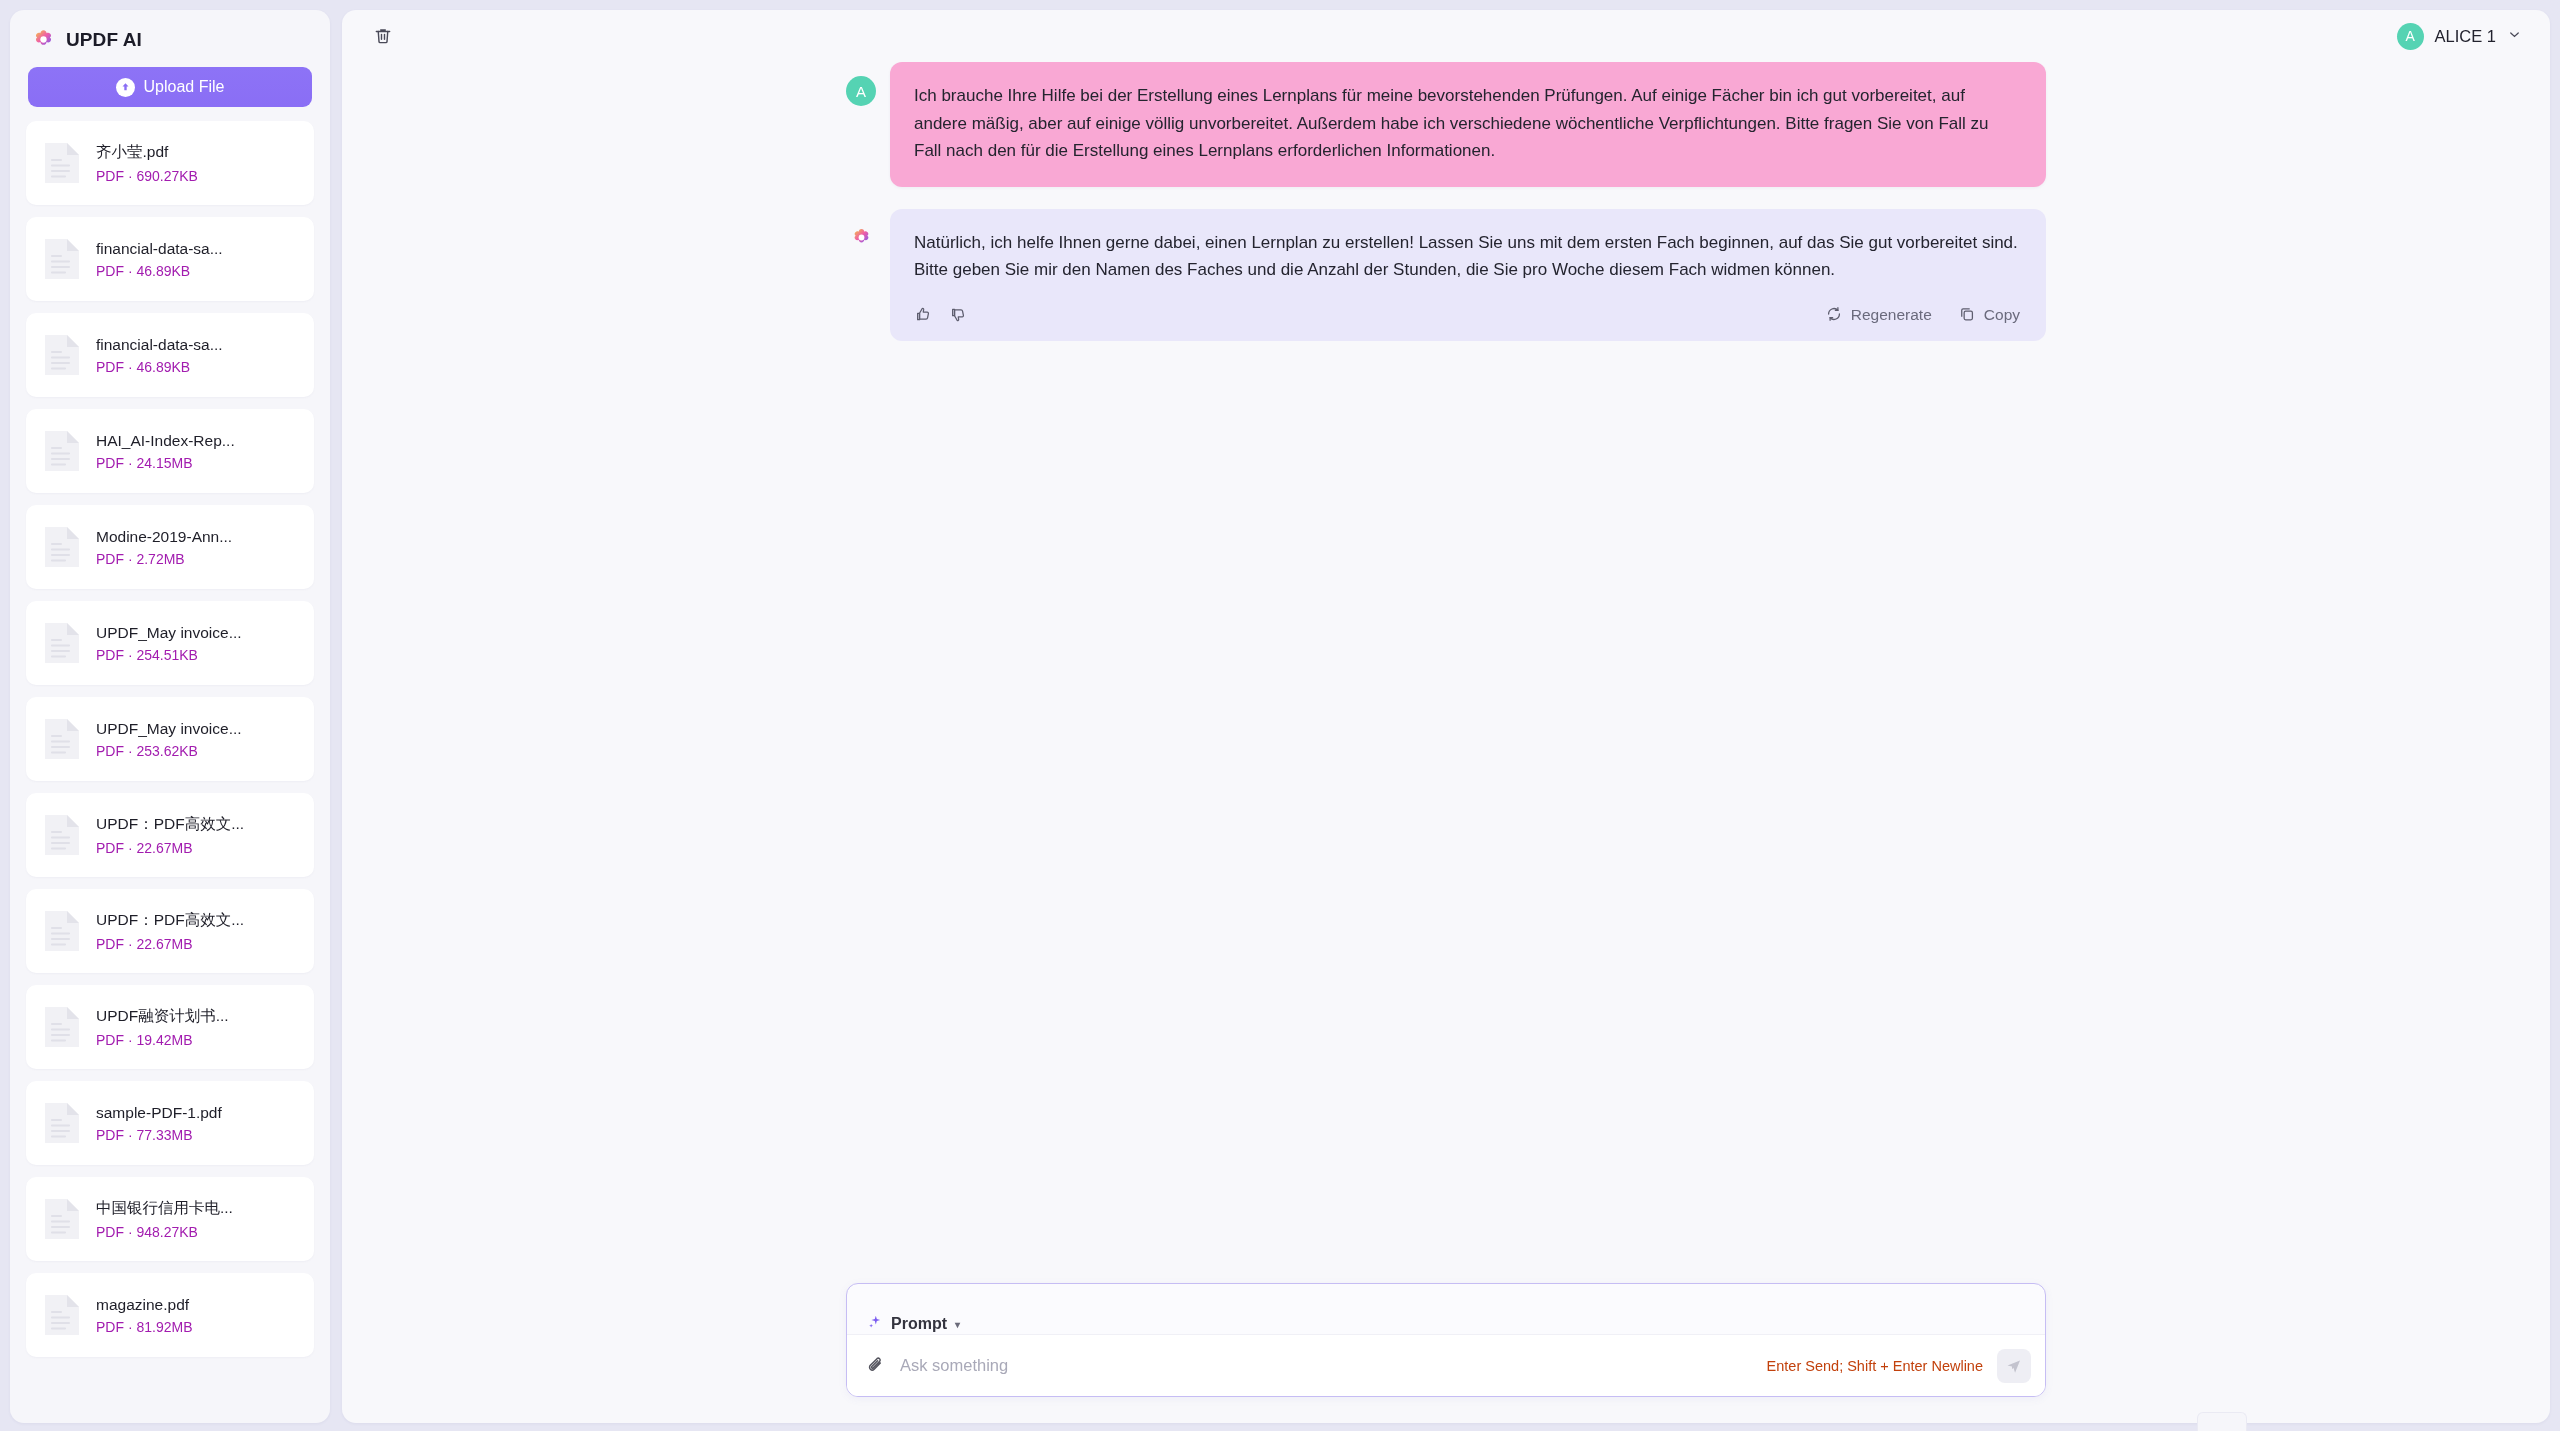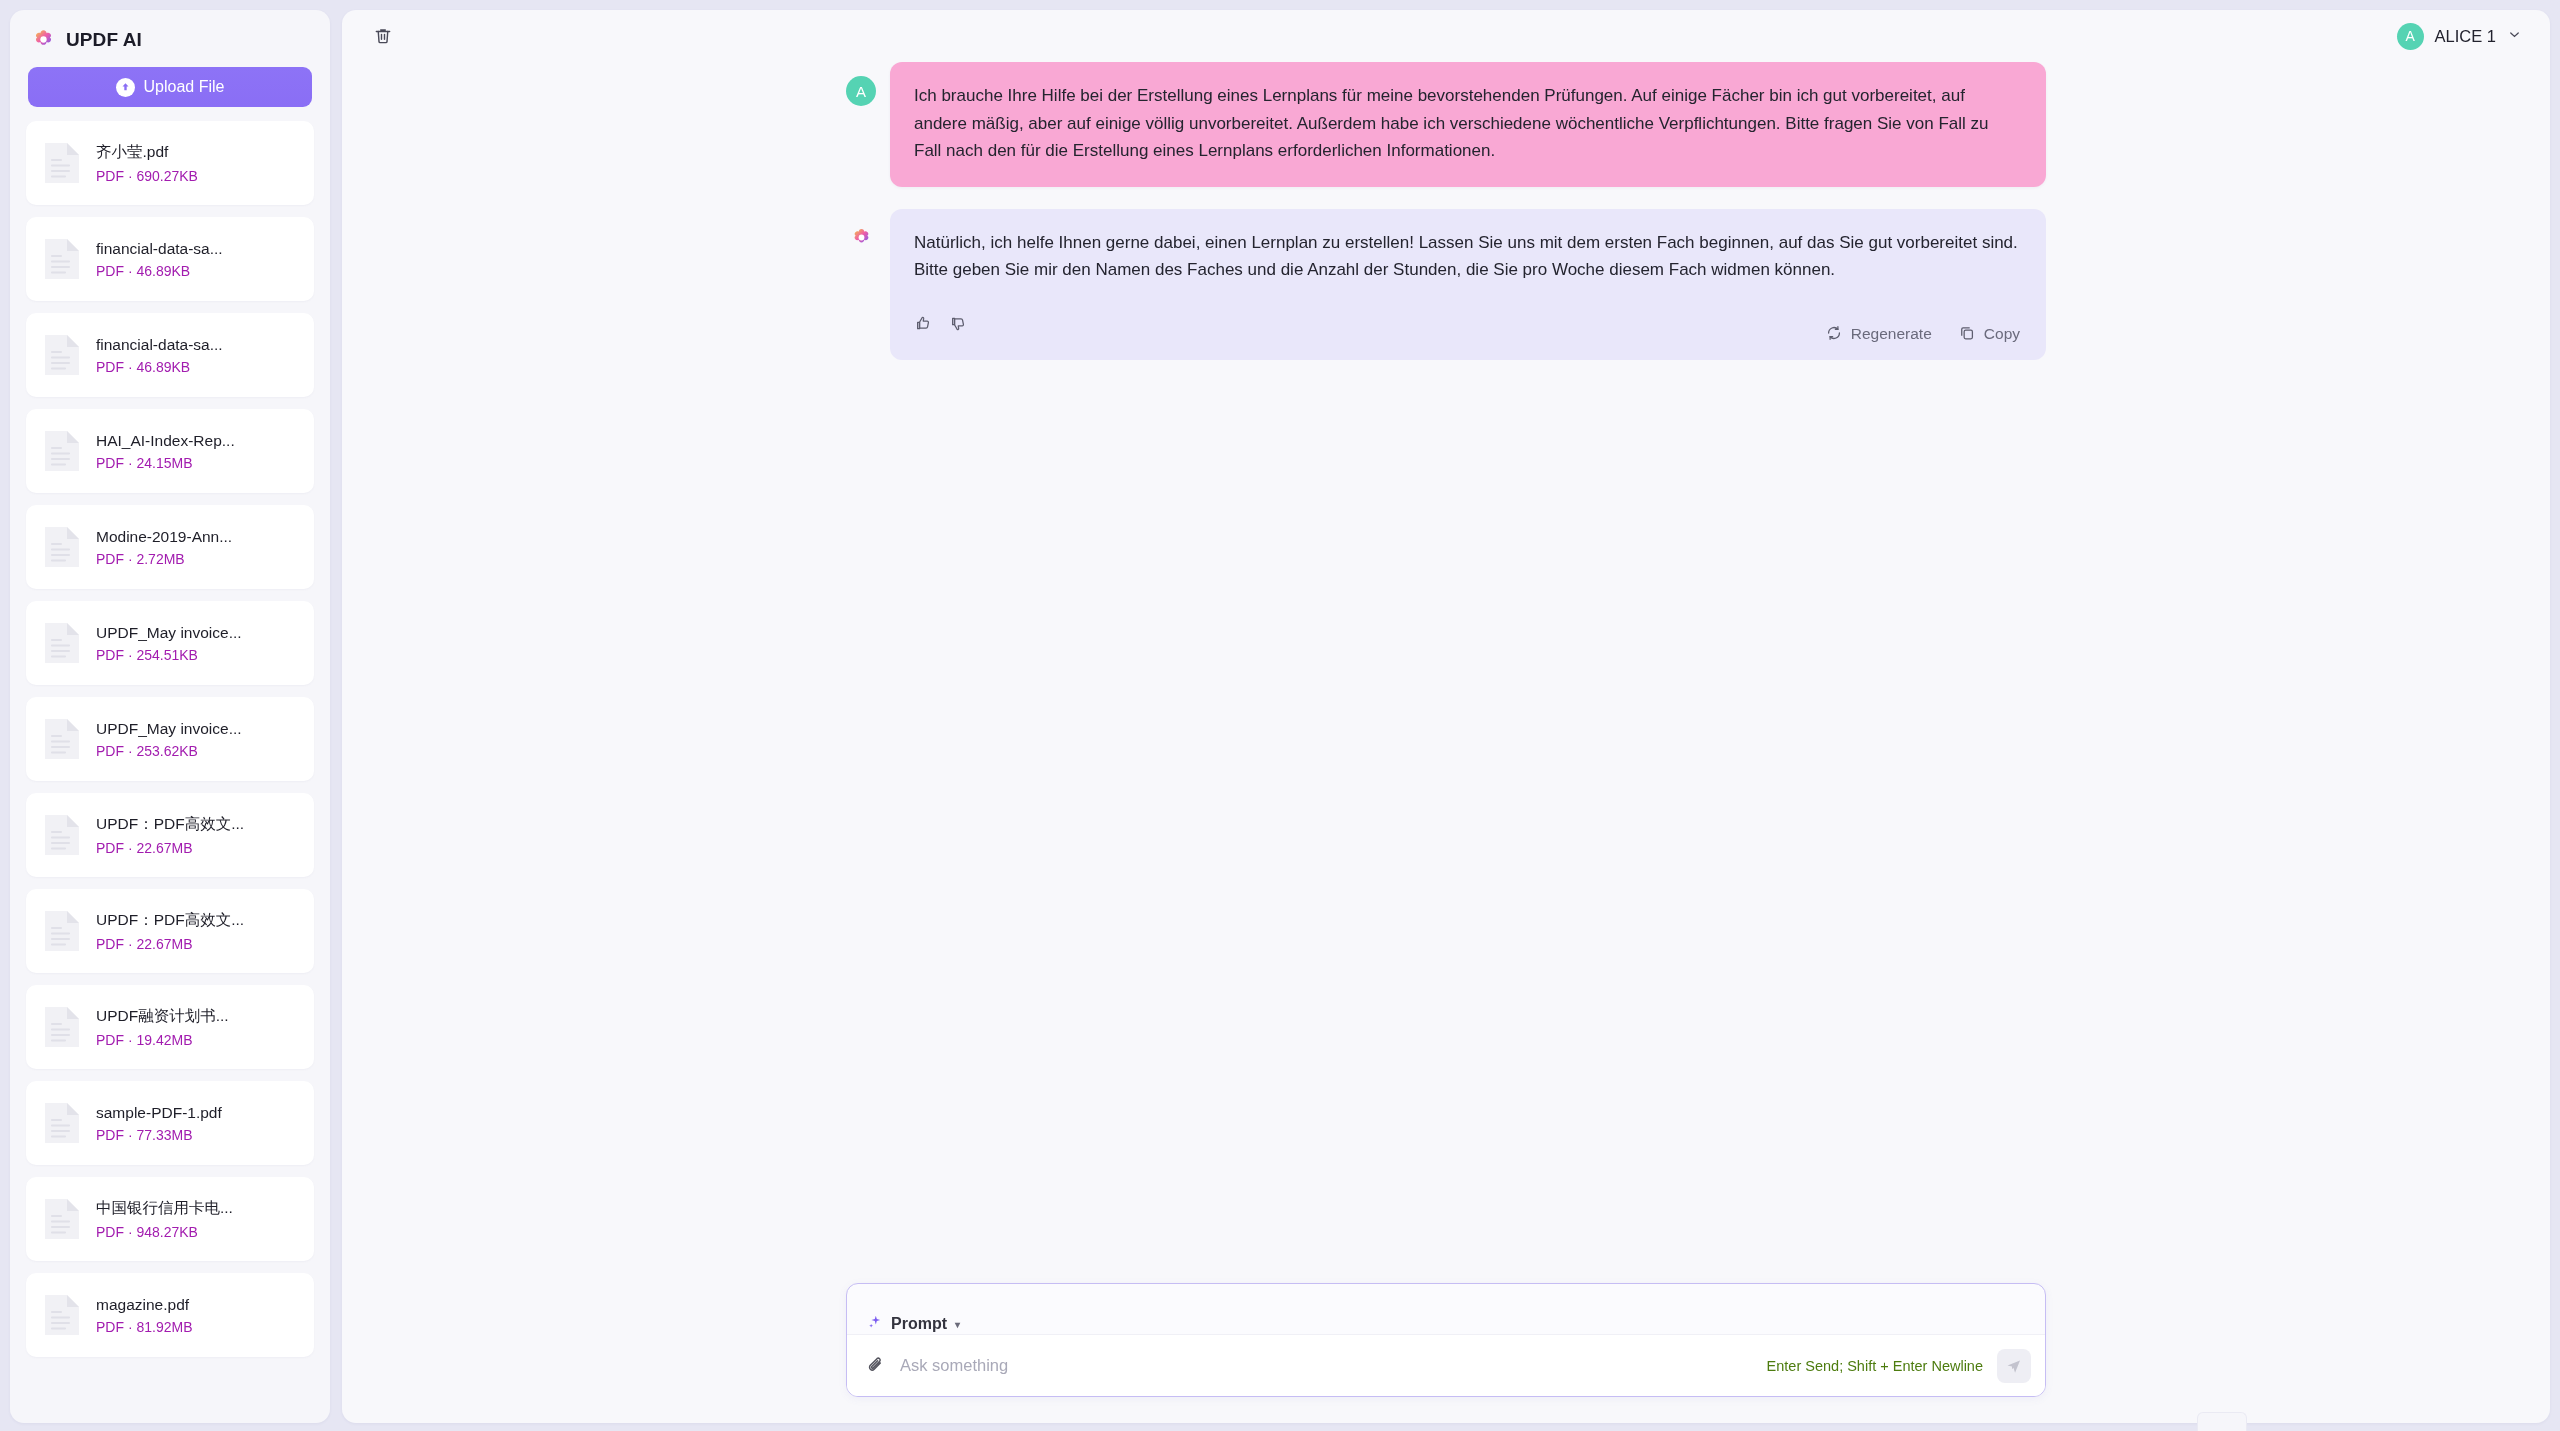--- a/index.html
+++ b/index.html
@@ -154,21 +154,21 @@
     padding: 20px 26px 14px 24px;
     font-size: 17px;
     line-height: 1.62;
     color: #24242f;
   }
   .ai-actions {
     display: flex; align-items: center; justify-content: space-between;
     margin-top: 18px;
   }
   .ai-left, .ai-right { display: flex; align-items: center; gap: 16px; }
-  .ai-right { gap: 26px; margin-top: 19px; }
+  .ai-right { gap: 26px; }
   .icon-btn { cursor: pointer; display: flex; align-items: center; gap: 8px;
     color: #6a6a7c; font-size: 15.5px; }
   .icon-btn svg { display: block; }
 
   
   .composer-wrap {
     display: flex; justify-content: center;
     padding-bottom: 26px;
   }
   .composer {
@@ -196,21 +196,21 @@
     gap: 14px;
     border-top: 1px solid #f0f0f6;
   }
   .ask-input {
     flex: 1; border: none; outline: none;
     font-size: 16.5px; color: #2a2a36;
     font-family: "Liberation Sans", sans-serif;
     background: transparent;
   }
   .ask-input::placeholder { color: #a9a9b8; }
-  .hint { font-size: 14.5px; color: #4d7c0f; white-space: nowrap; }
+  .hint { font-size: 14.5px; color: #c2410c; white-space: nowrap; }
   .send-btn {
     width: 34px; height: 34px; border-radius: 8px;
     background: #eeeef4;
     display: flex; align-items: center; justify-content: center;
     flex: 0 0 34px; cursor: pointer;
   }
   .clip { cursor: pointer; display: flex; }
   
   .bottom-stub {
     position: absolute;

